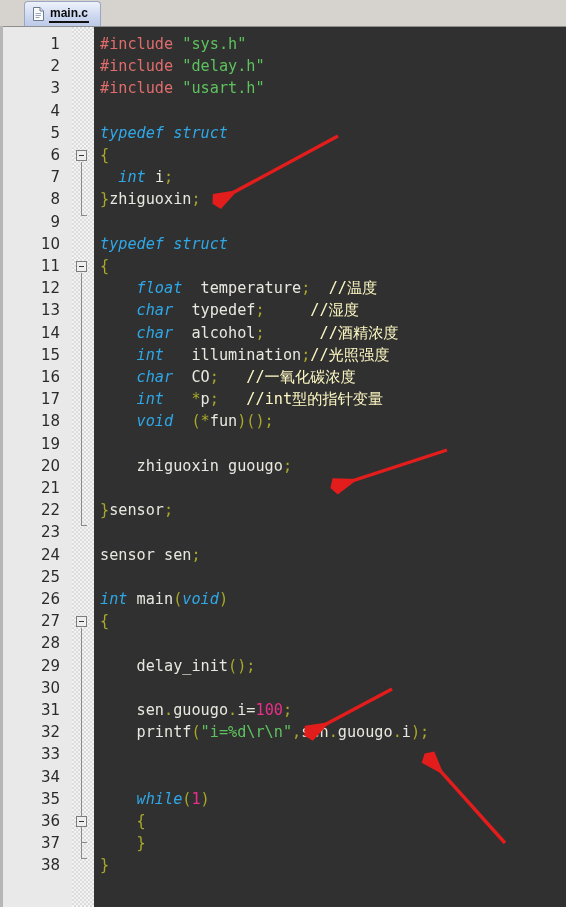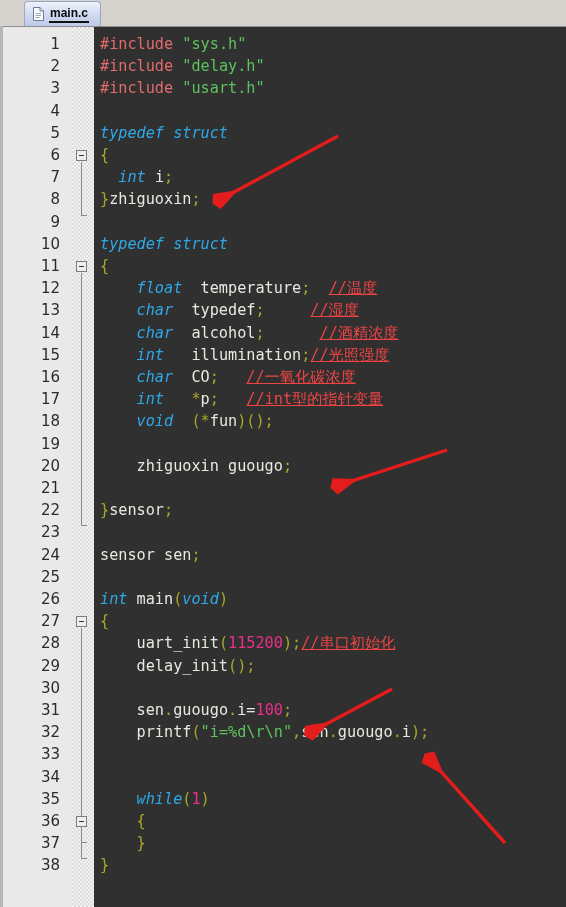--- a/index.html
+++ b/index.html
@@ -65,21 +65,21 @@
     position:absolute;left:6px;top:0;
     font-family:"DejaVu Sans Mono","Liberation Mono",monospace;
     font-size:15.2px;line-height:22.2px;
     white-space:pre;color:#e8e8e0;
   }
   
   .pp   {color:#e06c6c;}
   .str  {color:#5ec25e;}
   .kw   {color:#2fa8e8;font-style:italic;}
   .num  {color:#ea2f8a;}
-  .cmt  {color:#ef4444;text-decoration:underline;}
+  .cmt  {color:#fef9c3;}
   .pun  {color:#a8a82a;}
   .id   {color:#e8e8e0;}
   .op   {color:#e8e8e0;}
   
   .foldbox{
     position:absolute;left:4px;width:11px;height:11px;
     box-sizing:border-box;
     background:#eeeeee;border:1px solid #7d7d7d;
   }
   .foldbox:before{
@@ -197,21 +197,20 @@
       <div class="codeline" style="top: 383.4px;"><span class="op">    </span><span class="kw">void</span><span class="op">  </span><span class="pun">(*</span><span class="id">fun</span><span class="pun">)();</span></div>
       <div class="codeline" style="top: 405.6px;"></div>
       <div class="codeline" style="top: 427.8px;"><span class="id">    zhiguoxin guougo</span><span class="pun">;</span></div>
       <div class="codeline" style="top: 450px;"></div>
       <div class="codeline" style="top: 472.2px;"><span class="pun">}</span><span class="id">sensor</span><span class="pun">;</span></div>
       <div class="codeline" style="top: 494.4px;"></div>
       <div class="codeline" style="top: 516.6px;"><span class="id">sensor sen</span><span class="pun">;</span></div>
       <div class="codeline" style="top: 538.8px;"></div>
       <div class="codeline" style="top: 561px;"><span class="kw">int</span><span class="id"> main</span><span class="pun">(</span><span class="kw">void</span><span class="pun">)</span></div>
       <div class="codeline" style="top: 583.2px;"><span class="pun">{</span></div>
-      <div class="codeline" style="top: 605.4px;"><span class="id">    uart_init</span><span class="pun">(</span><span class="num">115200</span><span class="pun">);</span><span class="cmt">//串口初始化</span></div>
       <div class="codeline" style="top: 627.6px;"><span class="id">    delay_init</span><span class="pun">();</span></div>
       <div class="codeline" style="top: 649.8px;"></div>
       <div class="codeline" style="top: 672px;"><span class="id">    sen</span><span class="pun">.</span><span class="id">guougo</span><span class="pun">.</span><span class="id">i</span><span class="op">=</span><span class="num">100</span><span class="pun">;</span></div>
       <div class="codeline" style="top: 694.2px;"><span class="id">    printf</span><span class="pun">(</span><span class="str">"i=%d\r\n"</span><span class="pun">,</span><span class="id">sen</span><span class="pun">.</span><span class="id">guougo</span><span class="pun">.</span><span class="id">i</span><span class="pun">);</span></div>
       <div class="codeline" style="top: 716.4px;"></div>
       <div class="codeline" style="top: 738.6px;"></div>
       <div class="codeline" style="top: 760.8px;"><span class="op">    </span><span class="kw">while</span><span class="pun">(</span><span class="num">1</span><span class="pun">)</span></div>
       <div class="codeline" style="top: 783px;"><span class="pun">    {</span></div>
       <div class="codeline" style="top: 805.2px;"><span class="pun">    }</span></div>
       <div class="codeline" style="top: 827.4px;"><span class="pun">}</span></div>

